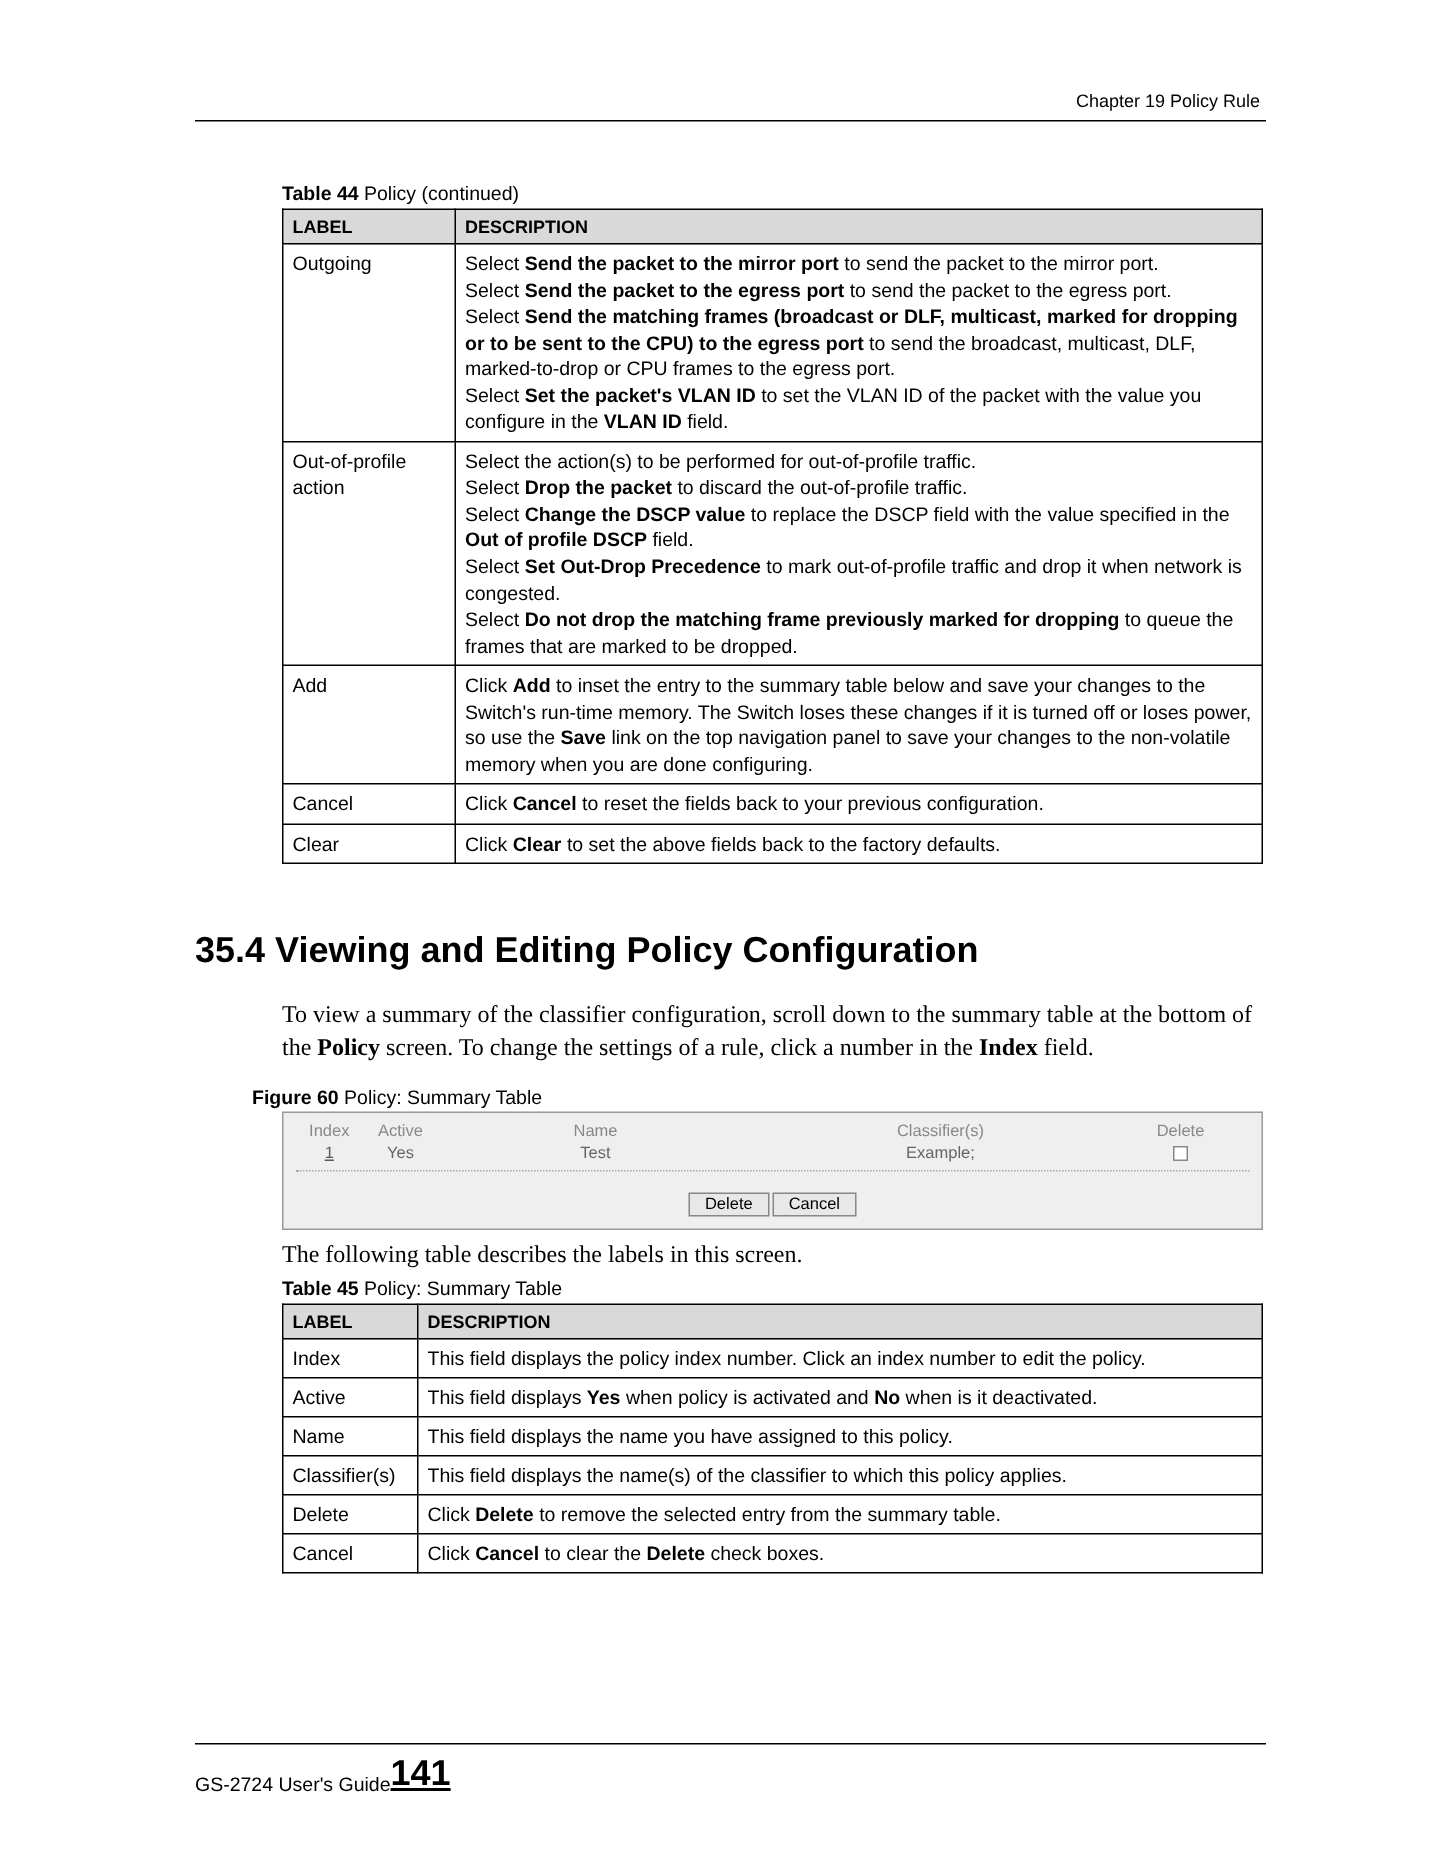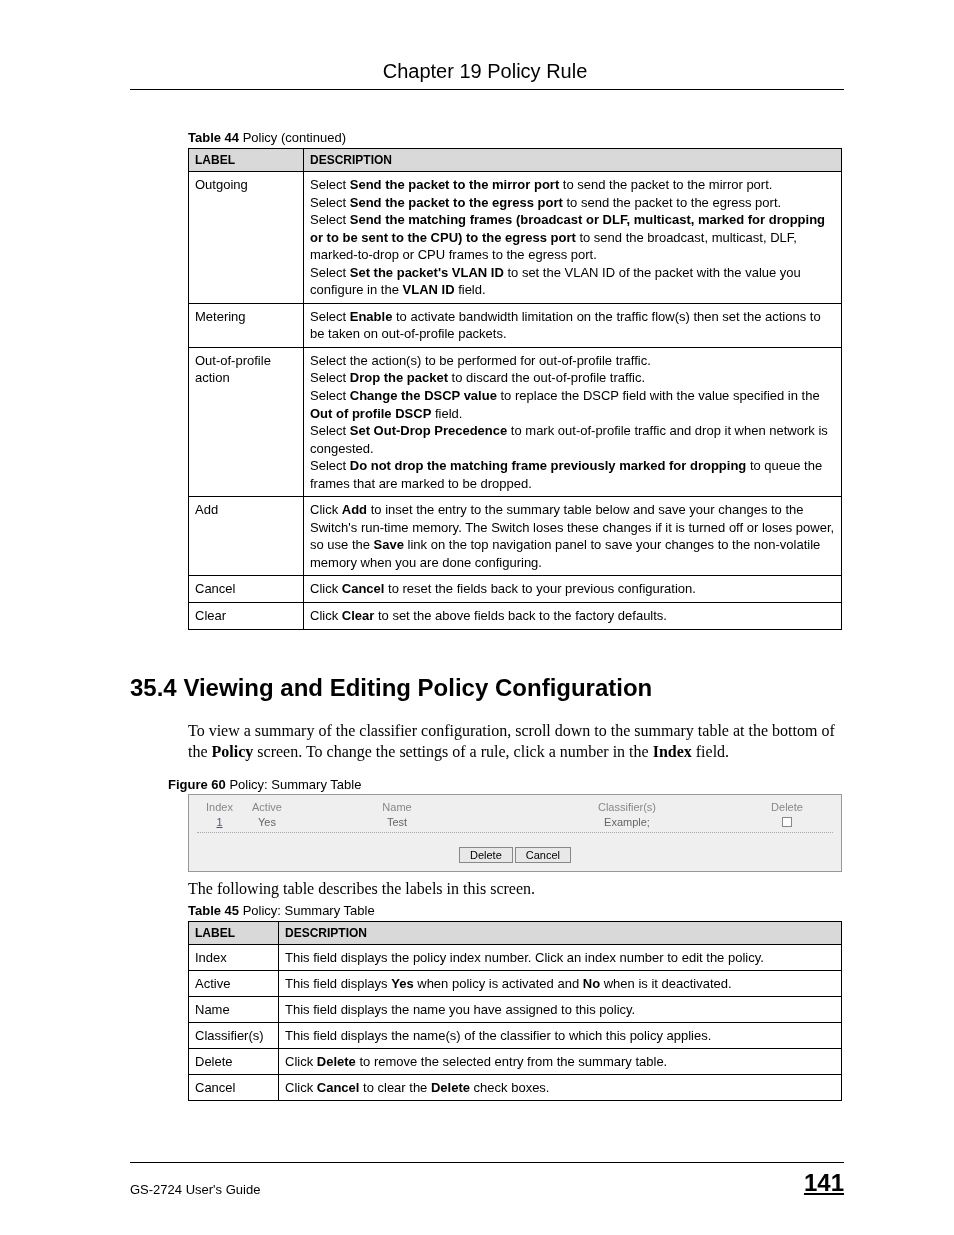--- a/index.html
+++ b/index.html
@@ -9,22 +9,22 @@
     }
     body {
       font-family: Arial, Helvetica, sans-serif;
       background: #fff;
       width: 954px;
       height: 1235px;
       position: relative;
       padding: 60px 110px 50px 130px;
     }
     .header-chapter {
-      text-align: center;
-      font-size: 20px;
+      text-align: right;
+      font-size: 12px;
       margin-bottom: 6px;
       padding-right: 4px;
     }
     .hr-top {
       border: none;
       border-top: 1px solid #000;
       margin-bottom: 40px;
     }
     .table-caption {
       font-size: 13px;
@@ -156,21 +156,20 @@
       width: 90px;
     }
     .footer {
       position: absolute;
       bottom: 38px;
       left: 130px;
       right: 110px;
       border-top: 1px solid #000;
       padding-top: 6px;
       display: flex;
-      justify-content: space-between;
       align-items: flex-end;
     }
     .footer .guide {
       font-size: 13px;
     }
     .footer .pagenum {
       font-size: 24px;
       font-weight: bold;
       text-decoration: underline;
     }
@@ -190,24 +189,20 @@
     <tr>
       <th>LABEL</th>
       <th>DESCRIPTION</th>
     </tr>
   </thead>
   <tbody>
 
   <tr>
         <td class="label-col">Outgoing</td>
         <td>Select <b>Send the packet to the mirror port</b> to send the packet to the mirror port.<br>Select <b>Send the packet to the egress port</b> to send the packet to the egress port.<br>Select <b>Send the matching frames (broadcast or DLF, multicast, marked for dropping or to be sent to the CPU) to the egress port</b> to send the broadcast, multicast, DLF, marked-to-drop or CPU frames to the egress port.<br>Select <b>Set the packet's VLAN ID</b> to set the VLAN ID of the packet with the value you configure in the <b>VLAN ID</b> field.</td>
-      </tr>
-      <tr>
-        <td class="label-col">Metering</td>
-        <td>Select <b>Enable</b> to activate bandwidth limitation on the traffic flow(s) then set the actions to be taken on out-of-profile packets.</td>
       </tr>
       <tr>
         <td class="label-col">Out-of-profile action</td>
         <td>Select the action(s) to be performed for out-of-profile traffic.<br>Select <b>Drop the packet</b> to discard the out-of-profile traffic.<br>Select <b>Change the DSCP value</b> to replace the DSCP field with the value specified in the <b>Out of profile DSCP</b> field.<br>Select <b>Set Out-Drop Precedence</b> to mark out-of-profile traffic and drop it when network is congested.<br>Select <b>Do not drop the matching frame previously marked for dropping</b> to queue the frames that are marked to be dropped.</td>
       </tr>
       <tr>
         <td class="label-col">Add</td>
         <td>Click <b>Add</b> to inset the entry to the summary table below and save your changes to the Switch's run-time memory. The Switch loses these changes if it is turned off or loses power, so use the <b>Save</b> link on the top navigation panel to save your changes to the non-volatile memory when you are done configuring.</td>
       </tr>
       <tr>

